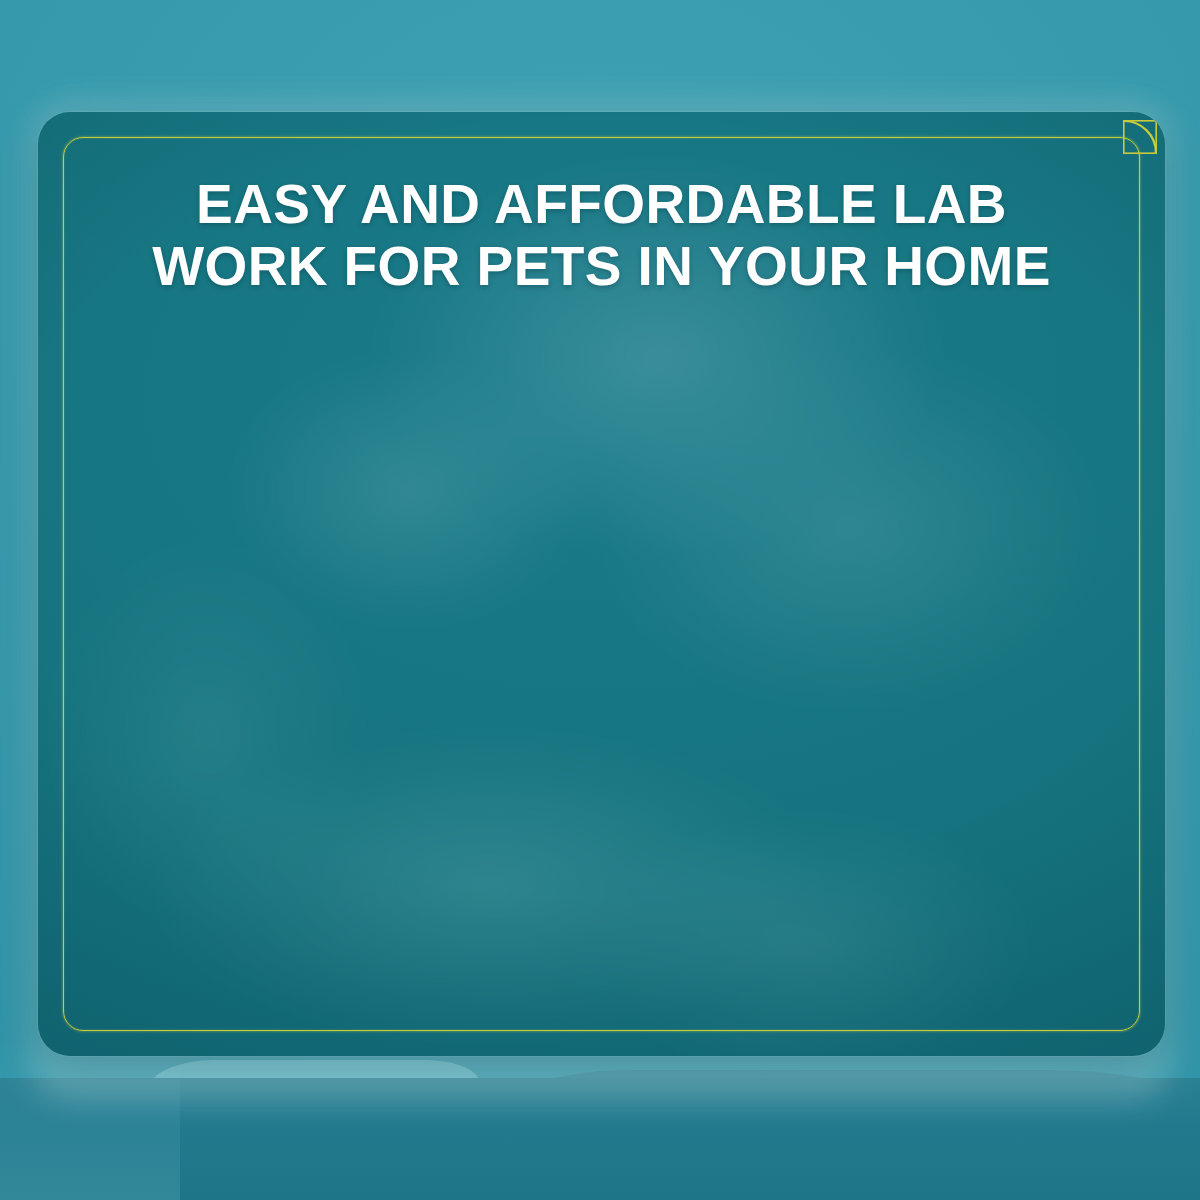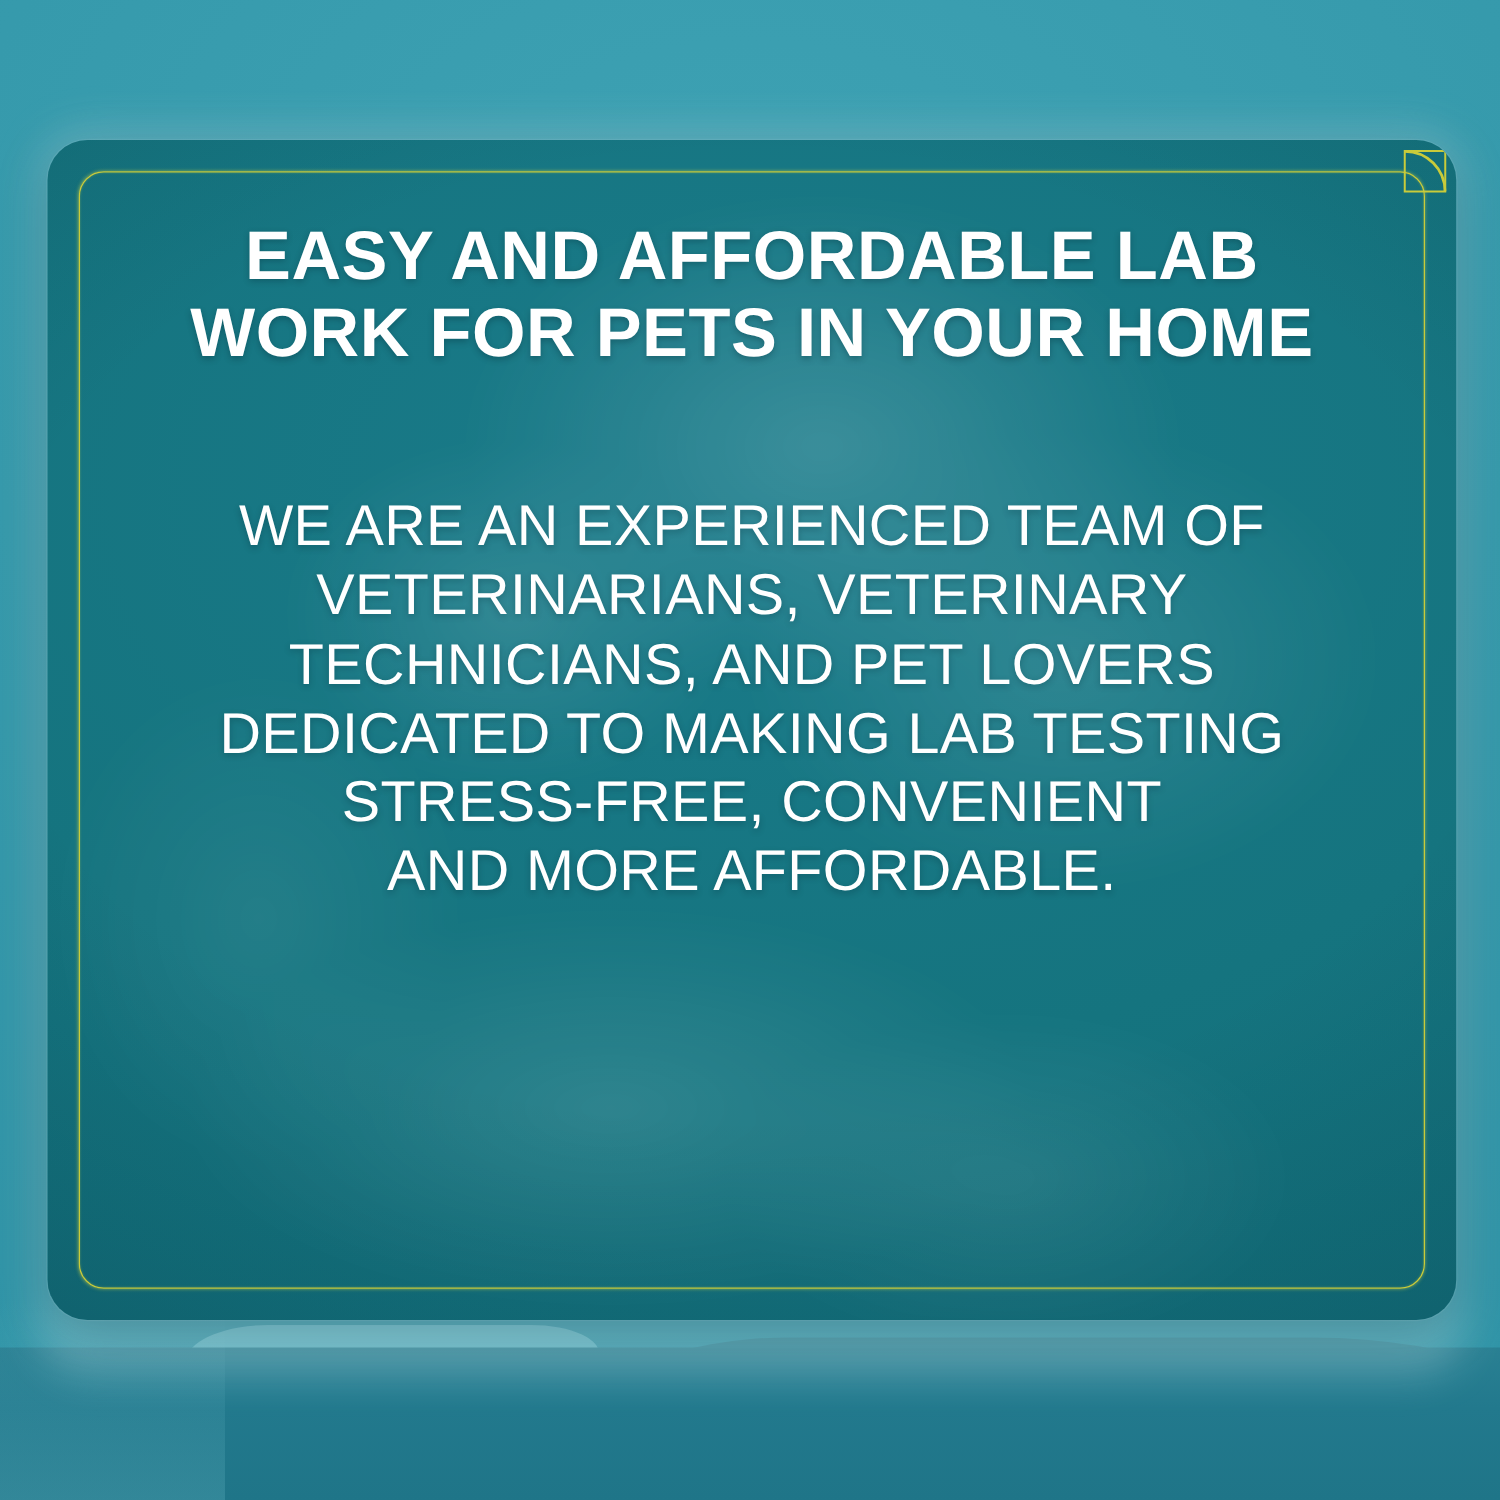--- a/index.html
+++ b/index.html
@@ -216,23 +216,17 @@
       <svg width="34" height="34" viewBox="0 0 34 34" fill="none">
         <rect x="0.8" y="0.8" width="32.4" height="32.4" stroke="#C9CB3A" stroke-width="1.6"></rect>
         <path d="M1 1 A 32 32 0 0 1 33 33" stroke="#C9CB3A" stroke-width="2.2" fill="none"></path>
       </svg>
     </span>
 
     <div class="content">
       <h1 class="headline">EASY AND AFFORDABLE LAB
 WORK FOR PETS IN YOUR HOME</h1>
 
-      <p class="body-block first">WE ARE AN EXPERIENCED TEAM OF
-VETERINARIANS, VETERINARY
-TECHNICIANS, AND PET LOVERS
-DEDICATED TO MAKING LAB TESTING
-STRESS-FREE, CONVENIENT
-AND MORE AFFORDABLE.</p>
 
     </div>
 
   </div>
 </div>
 
 </body></html>

